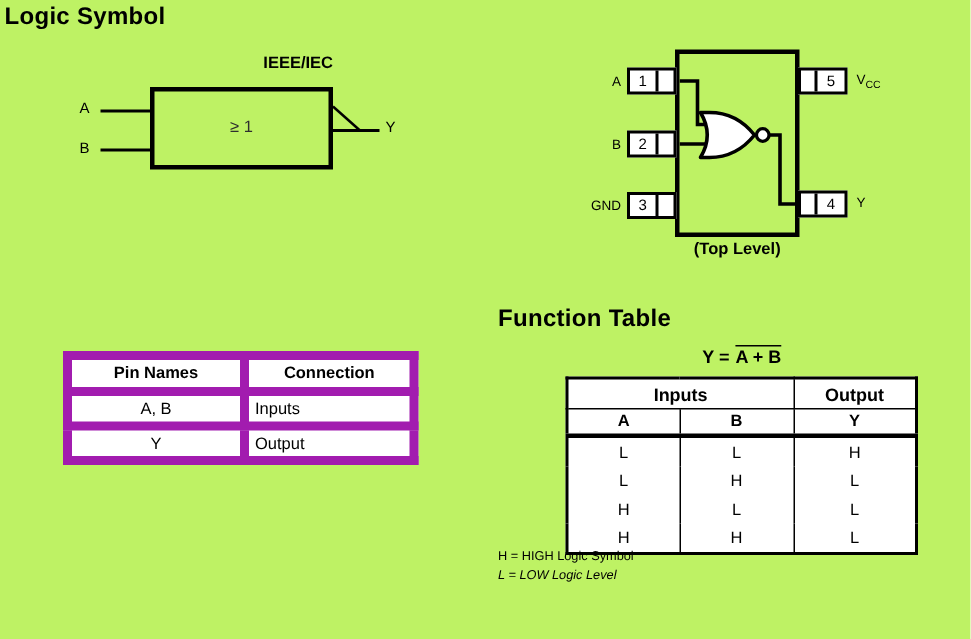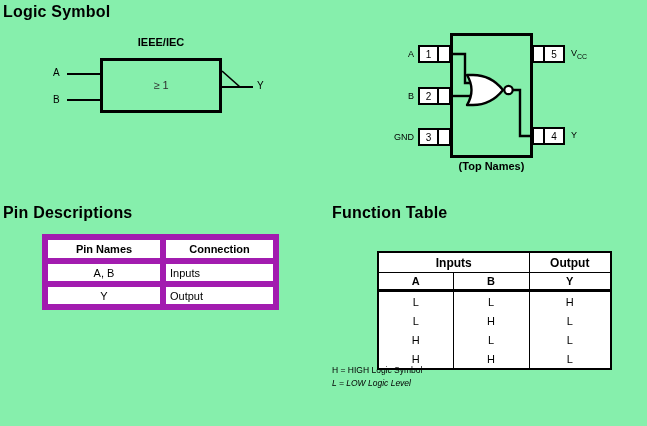--- a/index.html
+++ b/index.html
@@ -1,27 +1,27 @@
 <!DOCTYPE html>
 <html><head>
 <meta charset="utf-8">
 <style>
   html,body{margin:0;padding:0;background:#fff;}
   #page{
-    position:relative;width:647px;height:426px;background:#86efac;
+    position:relative;width:647px;height:426px;background:#bef264;
     font-family:"Liberation Sans", sans-serif;color:#000;overflow:hidden;
   }
   .abs{position:absolute;}
   .sec-title{font-size:16px;font-weight:bold;letter-spacing:.2px;}
   .small-label{font-size:10px;line-height:12px;}
   .hline{position:absolute;background:#000;height:2px;}
   
   #ieee-box{position:absolute;left:100px;top:58px;width:122px;height:55px;
     border:3px solid #000;box-sizing:border-box;}
-  #ieee-head{position:absolute;left:100px;top:36px;width:122px;text-align:center;
+  #ieee-head{position:absolute;left:100px;top:36px;width:122px;text-align:right;
     font-size:11px;font-weight:bold;}
   #gate-sym{position:absolute;left:100px;top:79px;width:122px;text-align:center;
     font-size:11px;color:#2e2e2e;}
   
   #pkg{position:absolute;left:450px;top:33px;width:83px;height:125px;
     border:3px solid #000;box-sizing:border-box;}
   .pin-box{position:absolute;width:33px;height:18px;border:2px solid #000;
     box-sizing:border-box;display:flex;background:#fff;}
   .pin-box .num{font-size:10px;display:flex;align-items:center;justify-content:center;}
   .pin-box.left .num{flex:0 0 17px;border-right:2px solid #000;}
@@ -115,23 +115,22 @@
       <span class="num">5</span>
   </div>
   <div class="pin-lbl" style="left:571px;top:48px;"><span>V</span><sub class="cc">CC</sub></div>
 
   <div class="pin-box right" style="left:532px;top:127px;">
     <span class="stub"></span>
       <span class="num">4</span>
   </div>
   <div class="pin-lbl" style="left:571px;top:130px;"><span>Y</span><sub class="cc"></sub></div>
 
-  <div id="topview">(Top Names)</div>
+  <div id="topview">(Top Level)</div>
 
-  <div class="abs sec-title" style="left:3px;top:204px;">Pin Descriptions</div>
 
   <table id="pin-table">
     <colgroup>
         <col style="width:118px">
         <col>
       </colgroup>
     <tbody>
         <tr>
       <th>Pin Names</th>
       <th>Connection</th>
@@ -142,20 +141,21 @@
     </tr>
     <tr>
       <td class="c">Y</td>
       <td class="l">Output</td>
     </tr>
   </tbody>
     </table>
 
   <div class="abs sec-title" style="left:332px;top:204px;">Function Table</div>
 
+  <div id="fn-eq"><span>Y =</span><span class="ovl">A + B</span></div>
 
   <table id="fn-table">
     <colgroup>
         <col style="width:75px">
         <col style="width:76px">
         <col>
       </colgroup>
     <tbody>
         <tr class="grp">
       <th colspan="2">Inputs</th>

